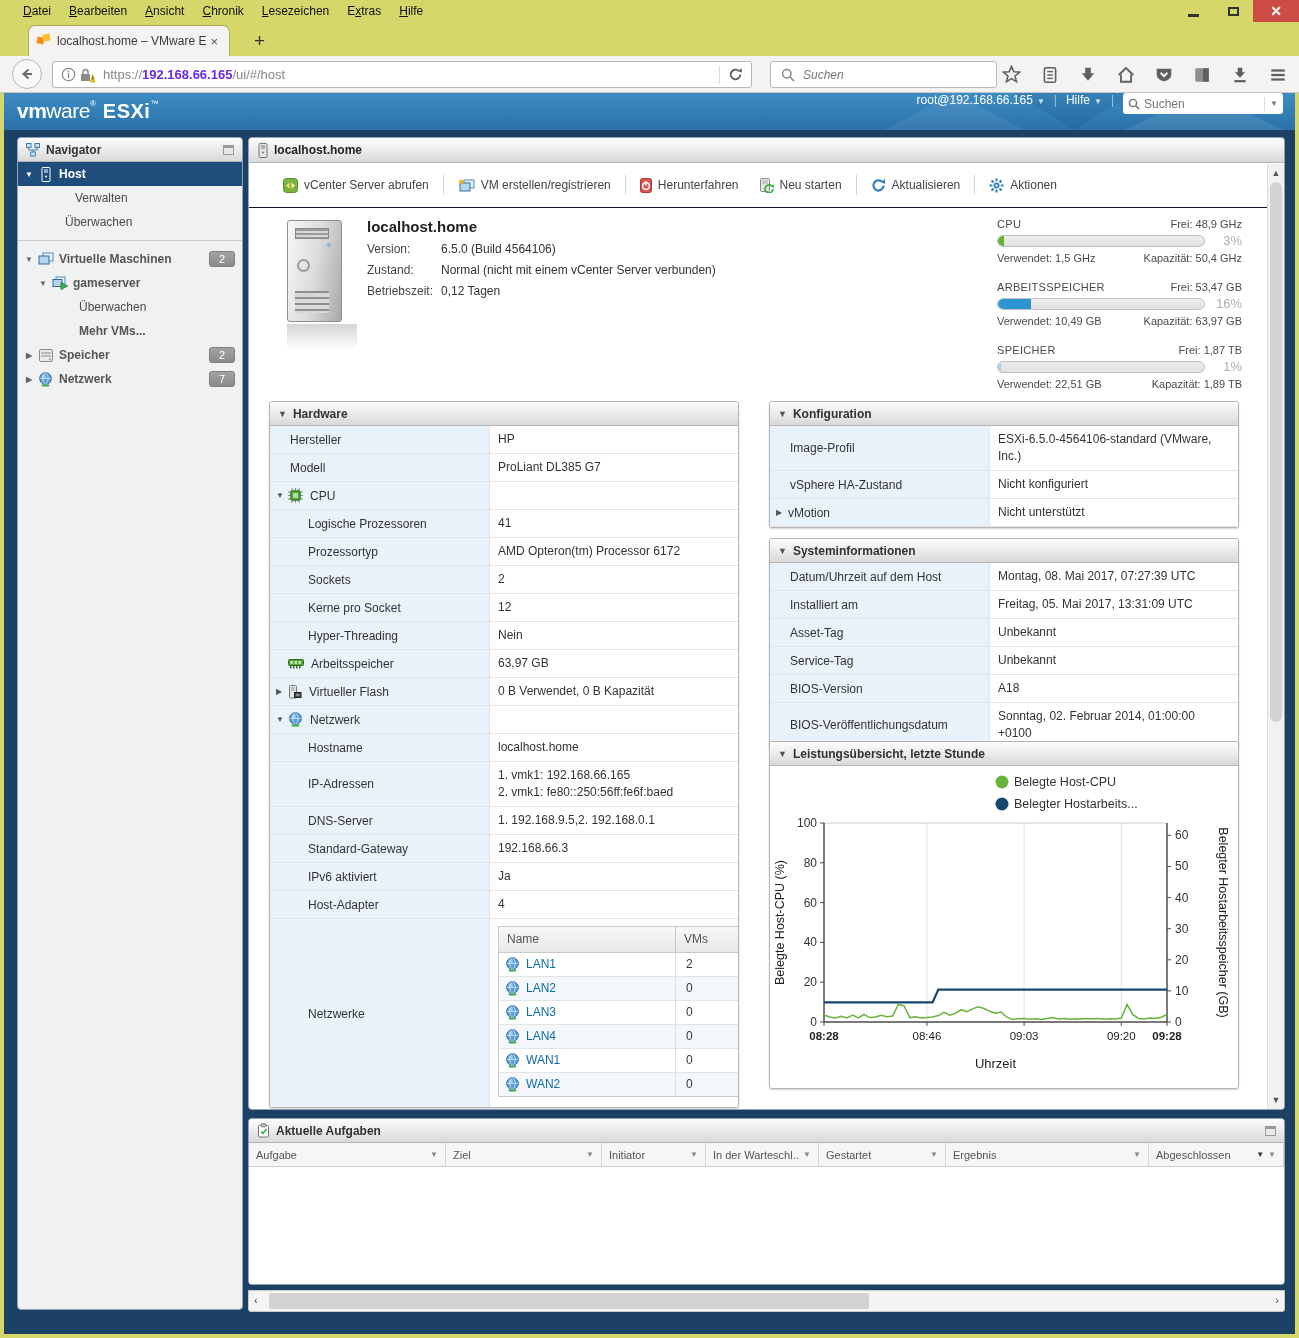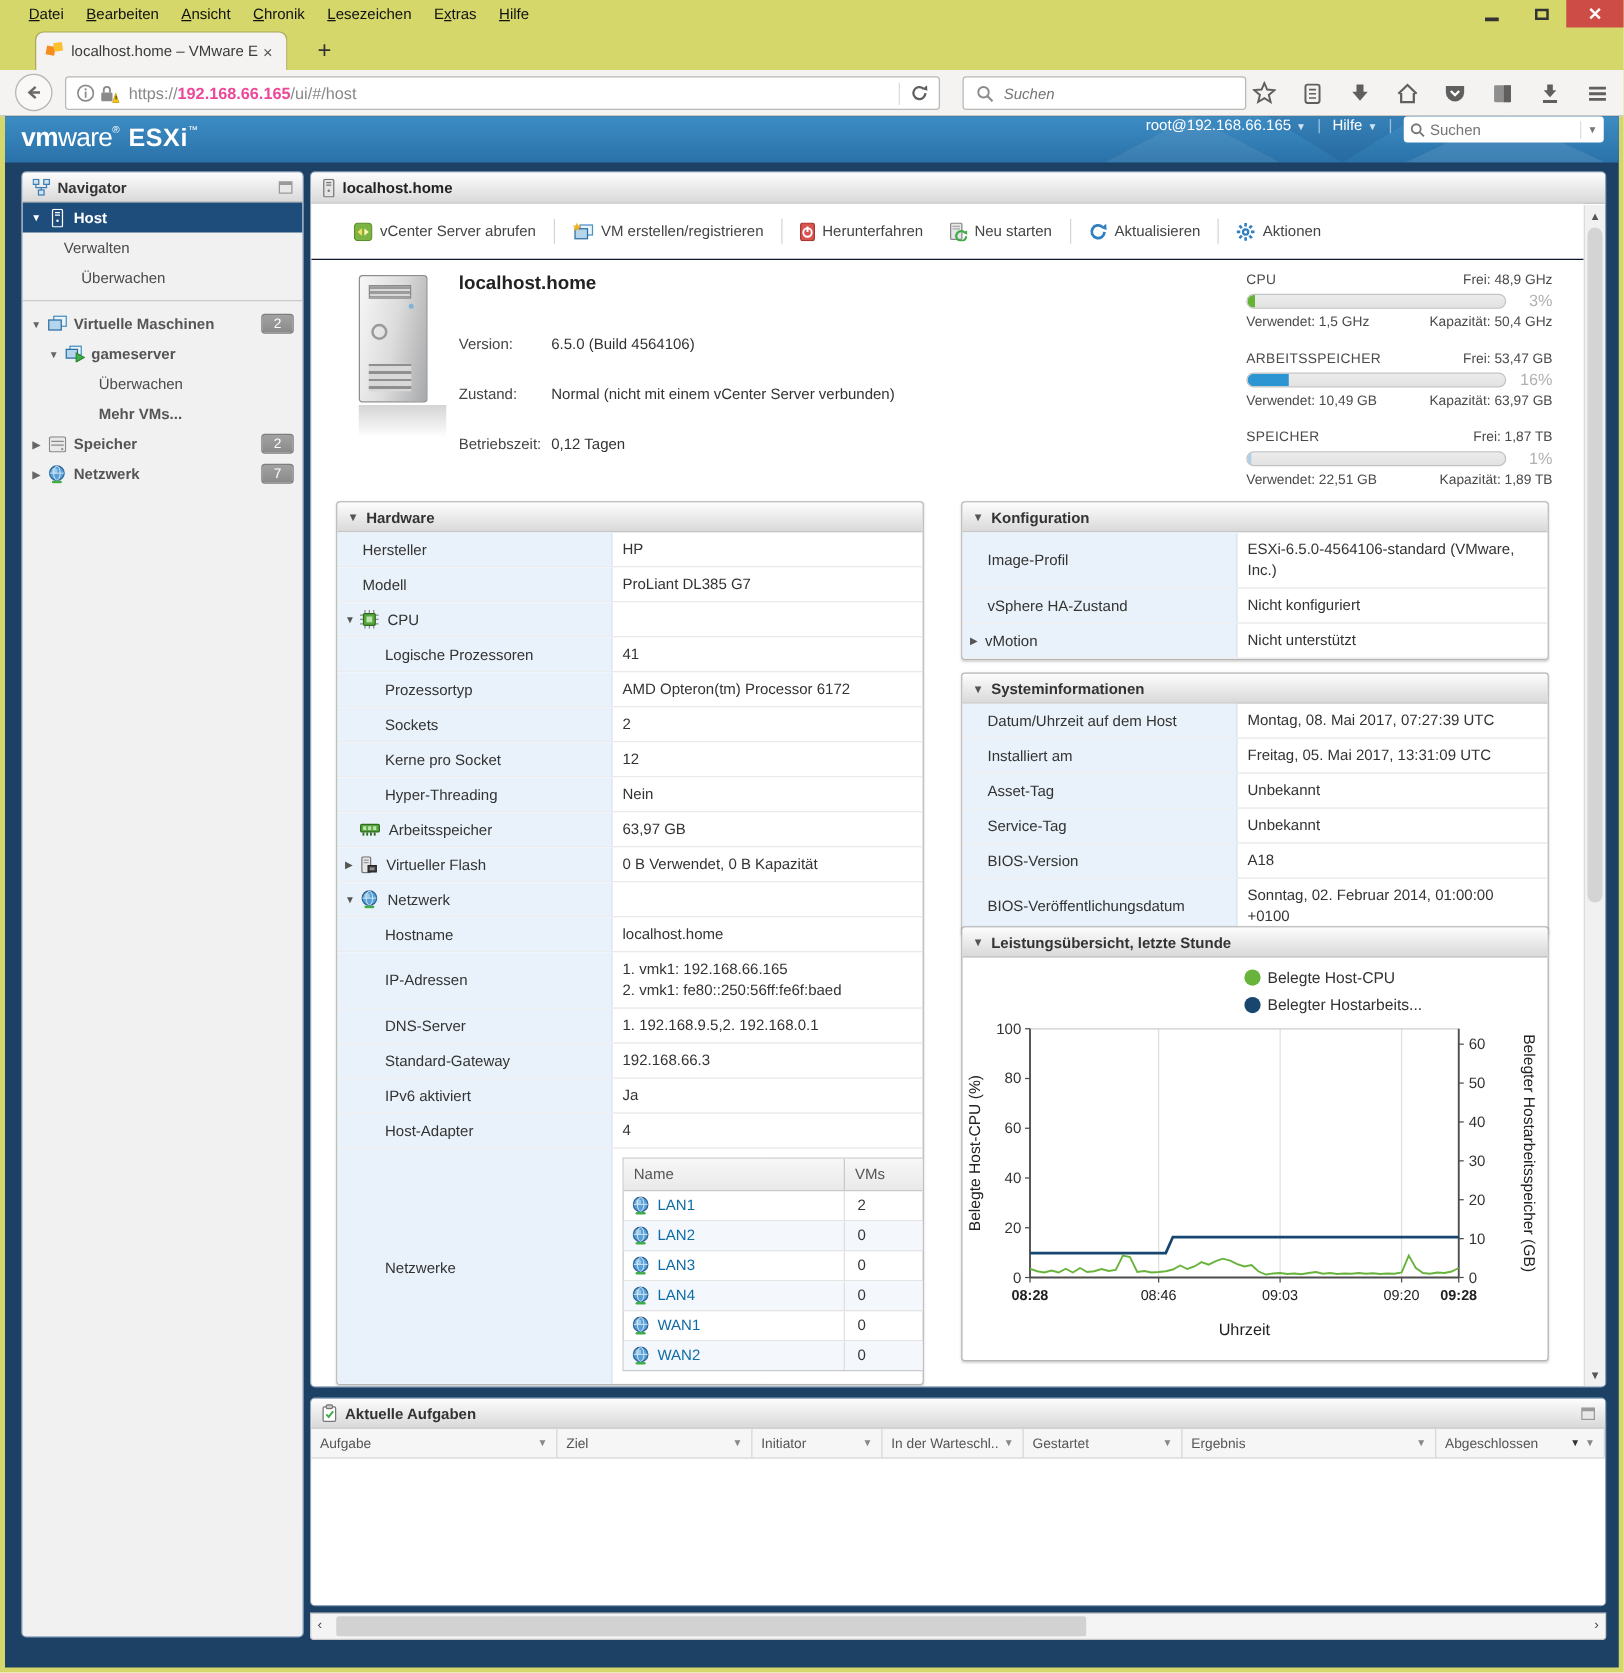--- a/index.html
+++ b/index.html
@@ -24,21 +24,21 @@
   .tab-close { color:#555; font-size:13px; padding:0 3px; }
   .newtab { position:absolute; left:244px; top:8px; font-size:19px; color:#333; padding:0 10px; }
   .favicon { width:14px; height:14px; margin-right:6px; position:relative; flex:0 0 14px;}
   .favicon i { position:absolute; width:7px; height:7px; }
   .favicon .f1 { left:0; top:3px; background:#f68b1f; transform:rotate(10deg); }
   .favicon .f2 { left:6px; top:0px; background:#fbc02d; transform:rotate(-8deg); }
   .navbar { position:absolute; top:56px; left:0; right:0; height:37px; background:#f4f3f1; border-bottom:1px solid #c8c7c5; }
   .back-btn { position:absolute; left:12px; top:3px; width:30px; height:30px; border-radius:50%; border:1px solid #b6b5b3; background:#f9f8f7; display:flex; align-items:center; justify-content:center; }
   .url-field { position:absolute; left:52px; top:5px; width:700px; height:27px; background:#fff; border:1px solid #b9b8b6; border-radius:3px; display:flex; align-items:center; padding:0 6px; }
   .url-text { flex:1; font-size:13px; color:#888; margin-left:6px; white-space:nowrap; overflow:hidden; }
-  .url-text b { color:#ec4899; font-weight:bold; }
+  .url-text b { color:#6d28d9; font-weight:bold; }
   .url-sep { width:1px; height:18px; background:#ddd; margin:0 6px; }
   .search-field { position:absolute; left:770px; top:5px; width:227px; height:27px; background:#fff; border:1px solid #b9b8b6; border-radius:3px; display:flex; align-items:center; padding:0 7px; }
   .search-field input { border:none; outline:none; flex:1; font-family:"Liberation Sans", sans-serif; font-size:12px; font-style:italic; color:#555; margin-left:6px; background:transparent; }
   .browser-icons { position:absolute; right:12px; top:5px; height:27px; display:flex; align-items:center; gap:19px; }
   .bicon { width:19px; height:19px; display:flex; align-items:center; justify-content:center; }
   
   .app { position:absolute; top:93px; left:4px; right:4px; bottom:4px; background:#1d4164; }
   .esxi-header { position:absolute; top:0; left:0; right:0; height:37px; background:linear-gradient(180deg,#3d8cc4,#2a72a9); overflow:hidden; }
   .tri { position:absolute; top:0; bottom:0; }
   .brand { position:absolute; left:13px; top:6px; color:#fff; }
@@ -77,21 +77,21 @@
   .vscroll .thumb { position:absolute; left:2px; width:12px; border-radius:6px; background:#d4d4d4; }
   
   .tower { position:absolute; left:38px; top:82px; width:55px; height:102px; border:1px solid #8e8e8e; border-radius:3px; background:linear-gradient(100deg,#f7f7f7 0%,#dcdcdc 50%,#a8a9ab 100%); }
   .tower .vent { position:absolute; left:7px; top:7px; right:12px; height:11px; background:repeating-linear-gradient(180deg,#9b9b9b 0 2px,#d8d8d8 2px 4px); border:1px solid #8a8a8a;}
   .tower .dot { position:absolute; right:10px; top:22px; width:4px; height:4px; border-radius:50%; background:#7fb4d8; }
   .tower .circ { position:absolute; left:9px; top:38px; width:13px; height:13px; border-radius:50%; border:2px solid #9a9a9a; }
   .tower .lines { position:absolute; left:7px; right:12px; bottom:8px; height:22px; background:repeating-linear-gradient(180deg,#8f8f8f 0 2px,#d8d8d8 2px 6px); }
   .tower-shadow { position:absolute; left:38px; top:186px; width:70px; height:26px; background:linear-gradient(180deg,rgba(160,160,160,.45),rgba(255,255,255,0)); }
   .host-name { position:absolute; left:118px; top:80px; font-size:15px; font-weight:bold; color:#222; }
   .host-rows { position:absolute; left:118px; top:104px; font-size:12px; color:#333; }
-  .host-row { display:flex; margin-bottom:7px;margin-top:26px; }
+  .host-row { display:flex; margin-bottom:7px; }
   .host-row .hl { width:72px; color:#444; }
   .host-row .hv { margin-left:2px; }
   
   .gauges { position:absolute; left:748px; top:80px; width:245px; }
   .gauge { margin-bottom:17px; position:relative; }
   .g-top { display:flex; justify-content:space-between; font-size:11px; color:#4a4a4a; margin-bottom:3px; }
   .g-top .g-label { letter-spacing:0.3px; }
   .g-barrow { display:flex; align-items:center; }
   .g-track { width:208px; height:12px; border:1px solid #c2c2c2; border-radius:7px; background:linear-gradient(180deg,#ececec,#e2e2e2); overflow:hidden; }
   .g-fill { height:100%; border-radius:7px 0 0 7px; }
@@ -304,21 +304,21 @@
           <span class="nico">
             <svg width="10" height="15" viewBox="0 0 10 15">
               <rect x="1" y="0.5" width="8" height="14" rx="1" fill="none" stroke="#fff"></rect>
               <line x1="3" y1="3" x2="7" y2="3" stroke="#fff"></line>
               <line x1="3" y1="5" x2="7" y2="5" stroke="#fff"></line>
               <circle cx="5" cy="9.5" r="1" fill="#fff"></circle>
             </svg>
           </span>
           <span>Host</span>
         </div>
-        <div class="nav-item" style="padding-left: 20px;">
+        <div class="nav-item" style="padding-left: 44px;">
           <span class="exp"></span>
           <span>Verwalten</span>
         </div>
         <div class="nav-item" style="padding-left: 34px;">
           <span class="exp"></span>
           <span>Überwachen</span>
         </div>
         <div class="nav-divider"></div>
         <div class="nav-item bold" style="padding-left: 6px;">
           <span class="exp">▼</span>

